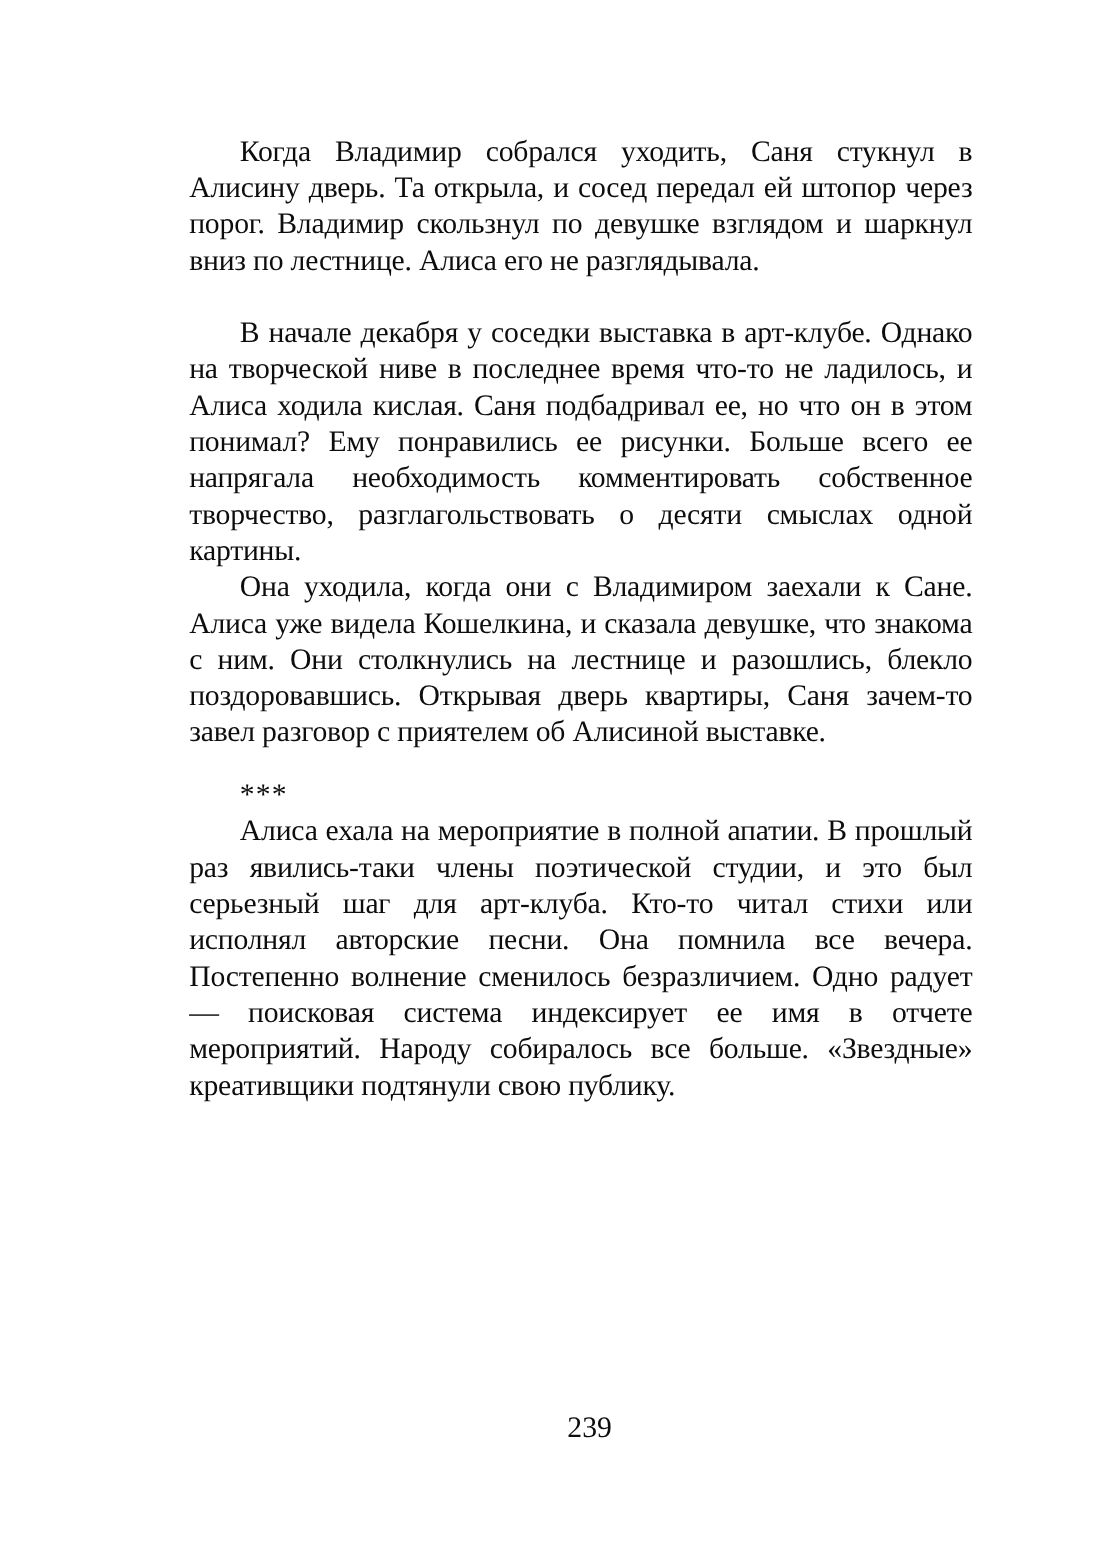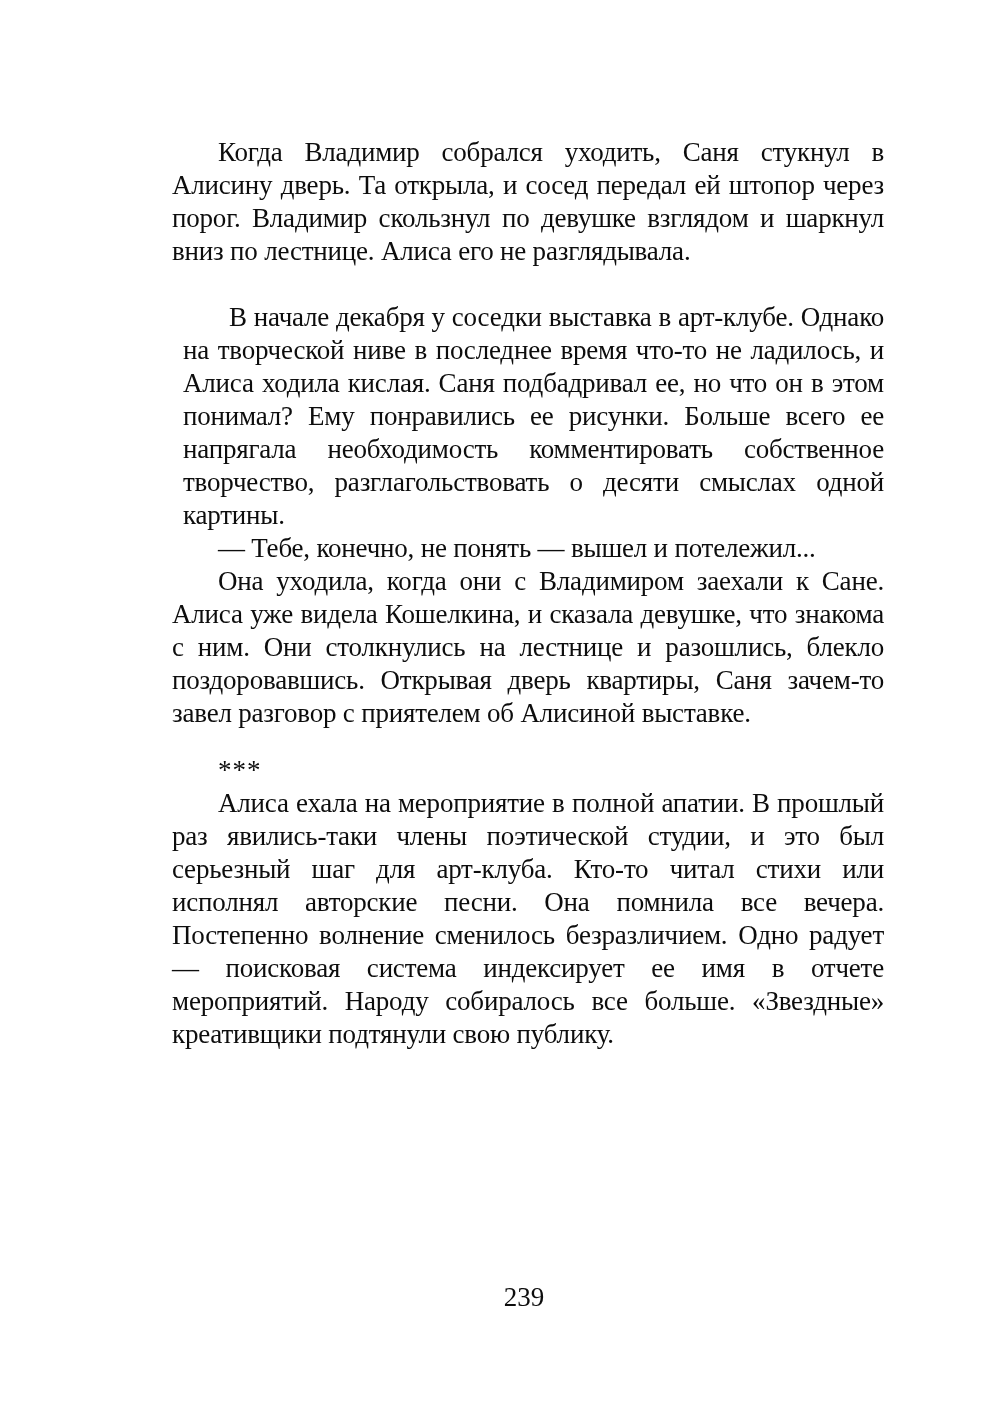--- a/index.html
+++ b/index.html
@@ -16,59 +16,57 @@
     overflow: hidden;
   }
   .page {
     position: absolute;
     inset: 0;
     background: #ffffff;
   }
   .text-block {
     position: absolute;
     left: 172px;
-    top: 136px;
+    top: 121px;
     width: 712px;
     font-size: 27px;
     line-height: 33px;
     text-align: justify;
     letter-spacing: -0.2px;
   }
   .para {
     margin: 0;
     text-indent: 46px;
   }
   .para.gap-before {
     margin-top: 33px;
-    margin-left: 11px;
   }
   .separator {
     margin: 24px 0 0 0;
     text-indent: 46px;
     text-align: left;
     letter-spacing: 1px;
     font-size: 27px;
     line-height: 33px;
   }
   .page-number {
     position: absolute;
     top: 1281px;
-    left: 168px;
+    left: 180px;
     width: 712px;
     text-align: center;
     font-size: 27px;
     line-height: 33px;
   }
 </style>
 </head>
 <body>
 
 <div class="page">
   <div class="text-block">
     <p class="para">Когда Владимир собрался уходить, Саня стукнул в Алисину дверь. Та открыла, и сосед передал ей штопор через порог. Владимир скользнул по девушке взглядом и шаркнул вниз по лестнице. Алиса его не разглядывала.</p>
     <p class="para gap-before">В начале декабря у соседки выставка в арт-клубе. Однако на творческой ниве в последнее время что-то не ладилось, и Алиса ходила кислая. Саня подбадривал ее, но что он в этом понимал? Ему понравились ее рисунки. Больше всего ее напрягала необходимость комментировать собственное творчество, разглагольствовать о десяти смыслах одной картины.</p>
-    <p class="para">— Тебе, конечно, не понять — вышел и потележил...</p>
     <p class="para">Она уходила, когда они с Владимиром заехали к Сане. Алиса уже видела Кошелкина, и сказала девушке, что знакома с ним. Они столкнулись на лестнице и разошлись, блекло поздоровавшись. Открывая дверь квартиры, Саня зачем-то завел разговор с приятелем об Алисиной выставке.</p>
     <p class="separator">***</p>
     <p class="para">Алиса ехала на мероприятие в полной апатии. В прошлый раз явились-таки члены поэтической студии, и это был серьезный шаг для арт-клуба. Кто-то читал стихи или исполнял авторские песни. Она помнила все вечера. Постепенно волнение сменилось безразличием. Одно радует — поисковая система индексирует ее имя в отчете мероприятий. Народу собиралось все больше. «Звездные» креативщики подтянули свою публику.</p>
   </div>
   <div class="page-number">239</div>
 </div>
 
 </body></html>

